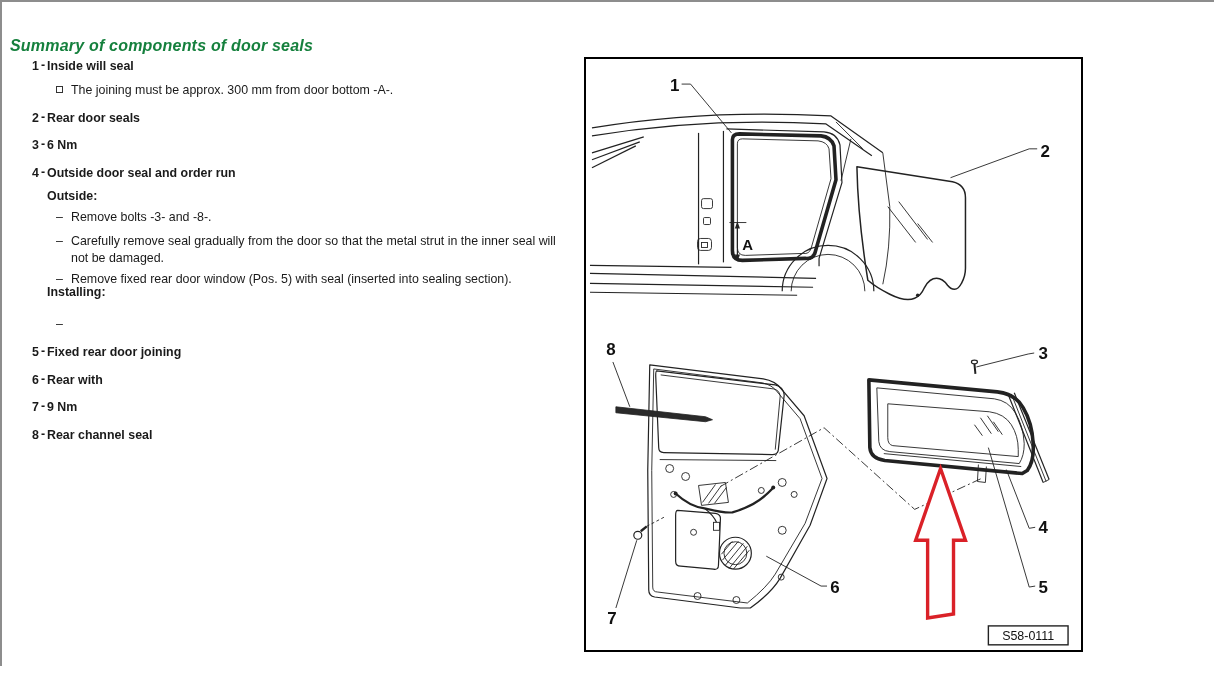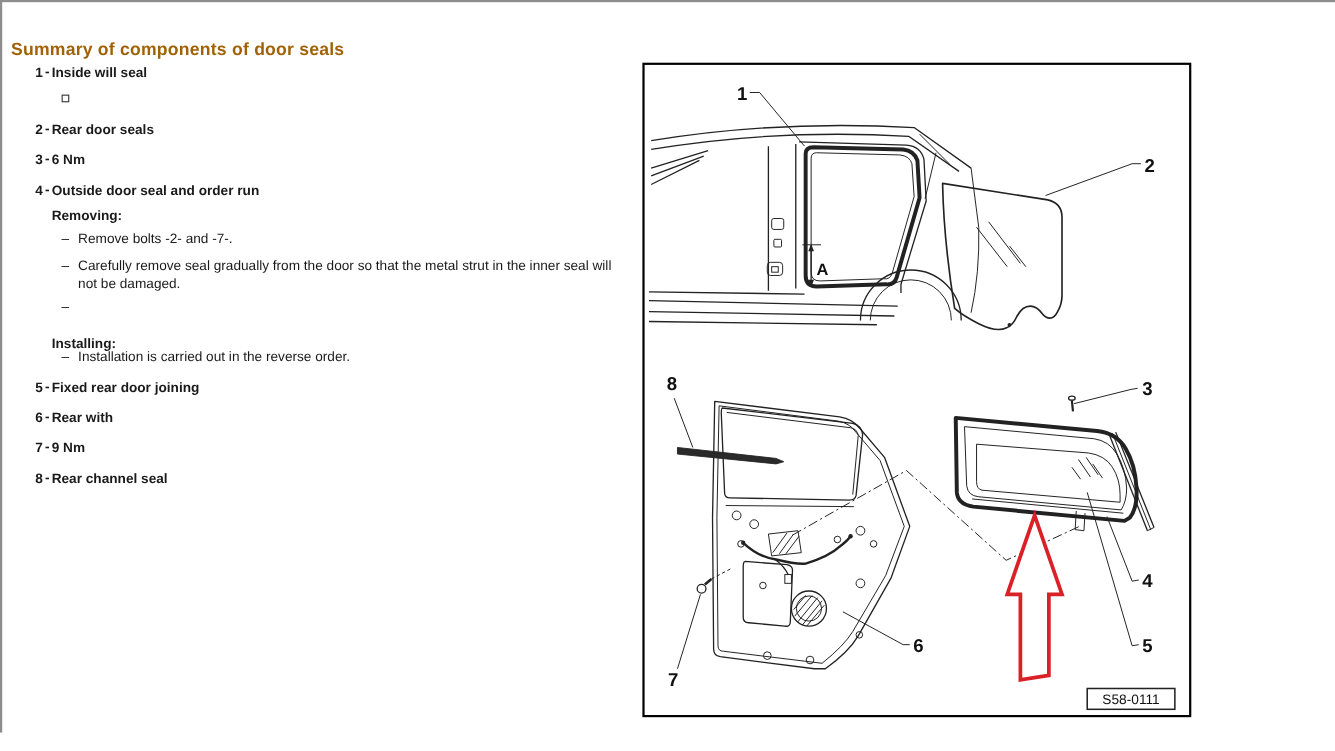--- a/index.html
+++ b/index.html
@@ -37,43 +37,43 @@
   svg .callout{font-family:"Liberation Sans","DejaVu Sans",sans-serif;font-size:17px;font-weight:bold;fill:#111;text-anchor:middle;}
   svg .dimlabel{font-family:"Liberation Sans","DejaVu Sans",sans-serif;font-size:15px;font-weight:bold;fill:#111;}
   svg .figcode{font-family:"Liberation Sans","DejaVu Sans",sans-serif;font-size:12.5px;fill:#111;text-anchor:middle;}
 </style>
 </head>
 <body>
 
 <div class="edge-top"></div>
 <div class="edge-left"></div>
 
-<h1 class="title" style="color: #a16207;">Summary of components of door seals</h1>
+<h1 class="title" style="color: #15803d; font-style: italic;">Summary of components of door seals</h1>
 
 <div class="row itemrow" style="top:58px"><span class="n">1</span><span class="s">-</span><span>Inside will seal</span></div>
 
-<div class="row bulrow" style="top:82px"><span class="sq"></span></div>
+<div class="row bulrow" style="top:82px"><span class="sq"></span><span>The joining must be approx. 300 mm from door bottom -A-.</span></div>
 
 <div class="row itemrow" style="top:110px"><span class="n">2</span><span class="s">-</span><span>Rear door seals</span></div>
 
 <div class="row itemrow" style="top:137px"><span class="n">3</span><span class="s">-</span><span>6 Nm</span></div>
 
 <div class="row itemrow" style="top:165px"><span class="n">4</span><span class="s">-</span><span>Outside door seal and order run</span></div>
 
-<div class="row subhead" style="top:188px">Removing:</div>
-
-<div class="row bulrow" style="top:209px"><span class="dash">–</span><span>Remove bolts -2- and -7-.</span></div>
+<div class="row subhead" style="top:188px">Outside:</div>
+
+<div class="row bulrow" style="top:209px"><span class="dash">–</span><span>Remove bolts -3- and -8-.</span></div>
 
 <div class="row bulrow wrap" style="top:233px"><span class="dash">–</span><span>Carefully remove seal gradually from the door so that the metal strut in the inner seal will not be damaged.</span></div>
 
-<div class="row bulrow" style="top:271px"><span class="dash">–</span></div>
-
-<div class="row subhead" style="top:304px">Installing:</div>
-
-<div class="row bulrow" style="top:316px"><span class="dash">–</span><span>Installation is carried out in the reverse order.</span></div>
+<div class="row bulrow" style="top:271px"><span class="dash">–</span><span>Remove fixed rear door window (Pos. 5) with seal (inserted into sealing section).</span></div>
+
+<div class="row subhead" style="top:284px">Installing:</div>
+
+<div class="row bulrow" style="top:316px"><span class="dash">–</span></div>
 
 <div class="row itemrow" style="top:344px"><span class="n">5</span><span class="s">-</span><span>Fixed rear door joining</span></div>
 
 <div class="row itemrow" style="top:372px"><span class="n">6</span><span class="s">-</span><span>Rear with</span></div>
 
 <div class="row itemrow" style="top:399px"><span class="n">7</span><span class="s">-</span><span>9 Nm</span></div>
 
 <div class="row itemrow" style="top:427px"><span class="n">8</span><span class="s">-</span><span>Rear channel seal</span></div>
 
 <div class="diagram">

